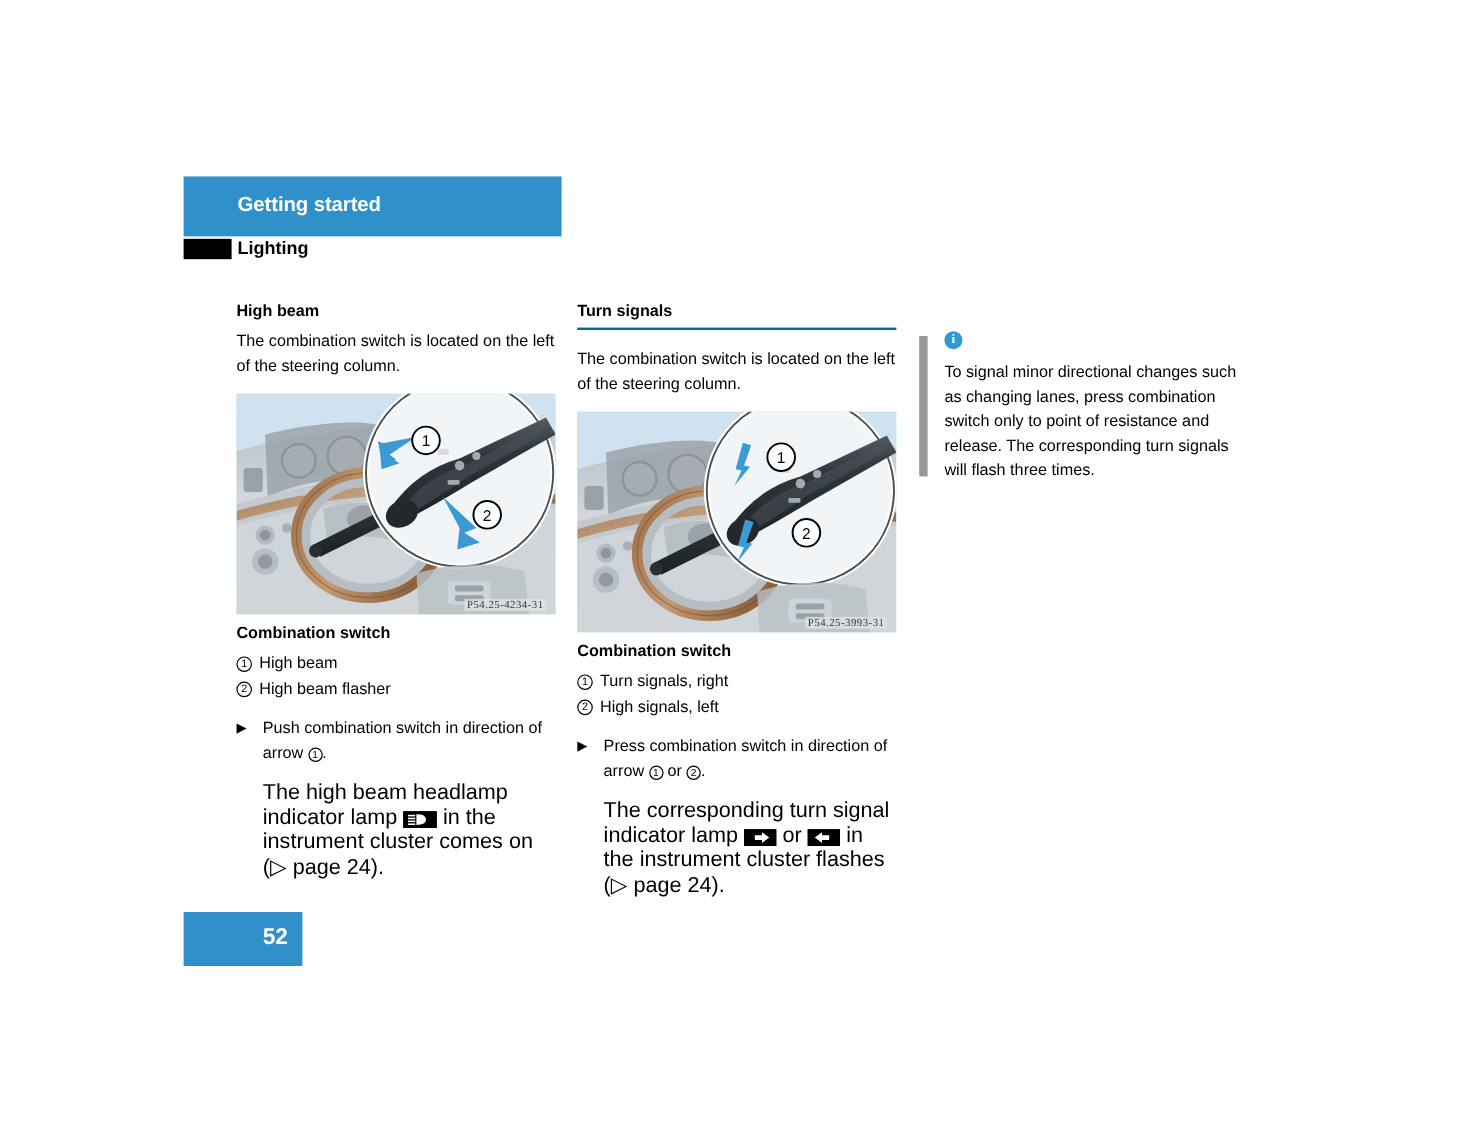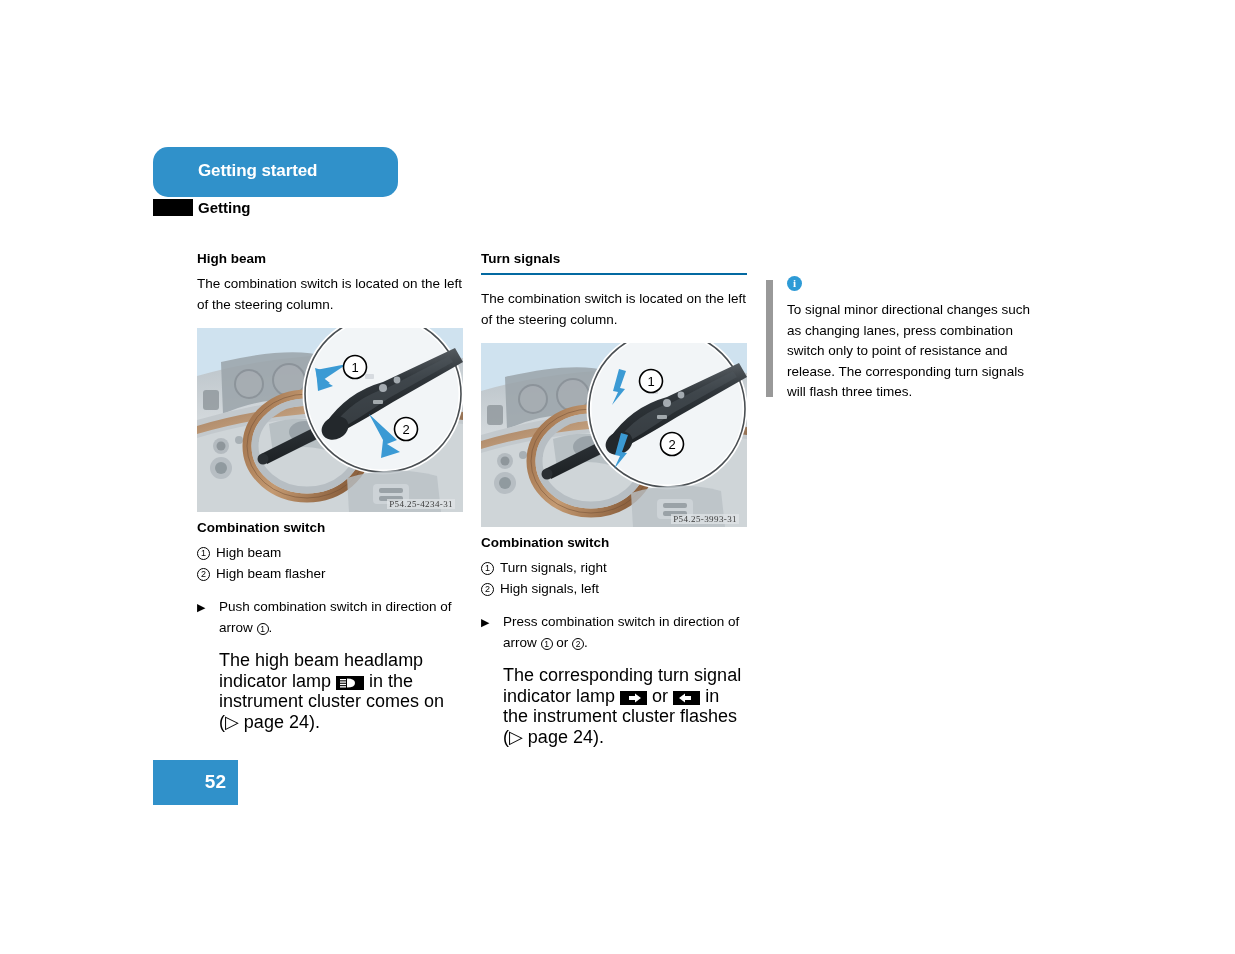--- a/index.html
+++ b/index.html
@@ -11,23 +11,22 @@
     font-family: "Liberation Sans", sans-serif;
     color: #000000;
     overflow: hidden;
     position: relative;
   }
 
   
   #header-band {
     position: absolute;
     left: 153px; top: 147px;
-    width: 245px; height: 50px;
+    width: 315px; height: 50px;
     background: #3091ca;
-    border-radius: 15px;
   }
   #header-chapter {
     position: absolute;
     left: 45px; top: 14px;
     font-size: 17px;
     font-weight: bold;
     color: #ffffff;
     letter-spacing: -0.1px;
   }
   #header-black-square {
@@ -184,42 +183,42 @@
   }
   .note-text {
     font-size: 13.5px;
     line-height: 20.5px;
   }
 
   
   #page-box {
     position: absolute;
     left: 153px; top: 760px;
-    width: 85px; height: 45px;
+    width: 99px; height: 45px;
     background: #3091ca;
   }
   #page-number {
     position: absolute;
     right: 12px; top: 11px;
     font-size: 19px;
     font-weight: bold;
     color: #ffffff;
   }
 
   
   .illus { position: absolute; inset: 0; }
 </style>
 </head>
 <body>
 
 <div id="header-band">
   <div id="header-chapter">Getting started</div>
 </div>
 <div id="header-black-square"></div>
-<div id="header-section">Getting</div>
+<div id="header-section">Lighting</div>
 
 <div class="column" id="col-left">
 
   <div class="col-title">High beam</div>
 
   <p class="body-text">The combination switch is located on the left of the steering column.</p>
 
   <div class="figure">
     <svg class="illus" viewBox="0 0 266 184">
       <defs>

